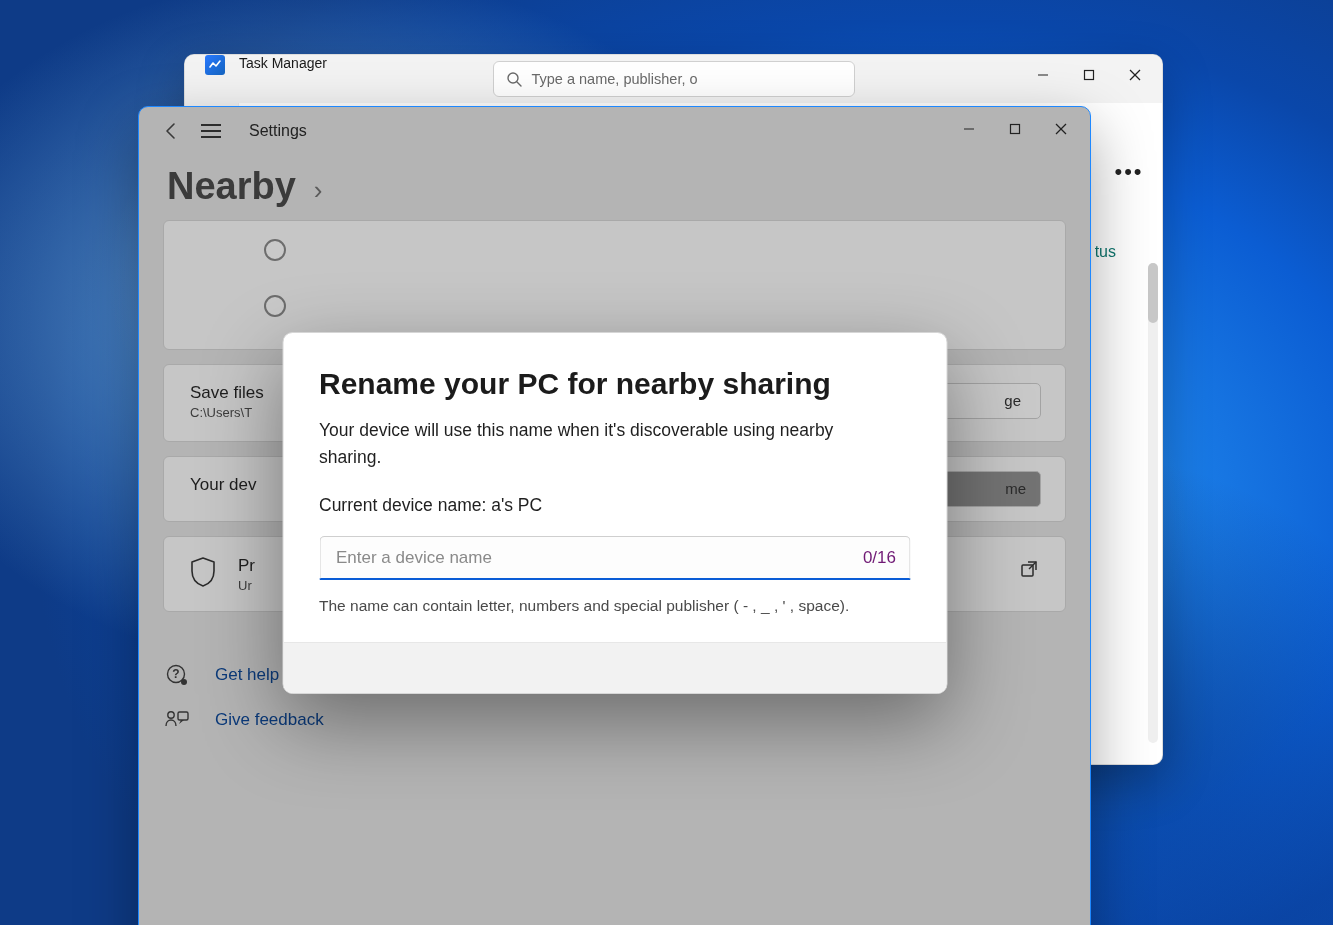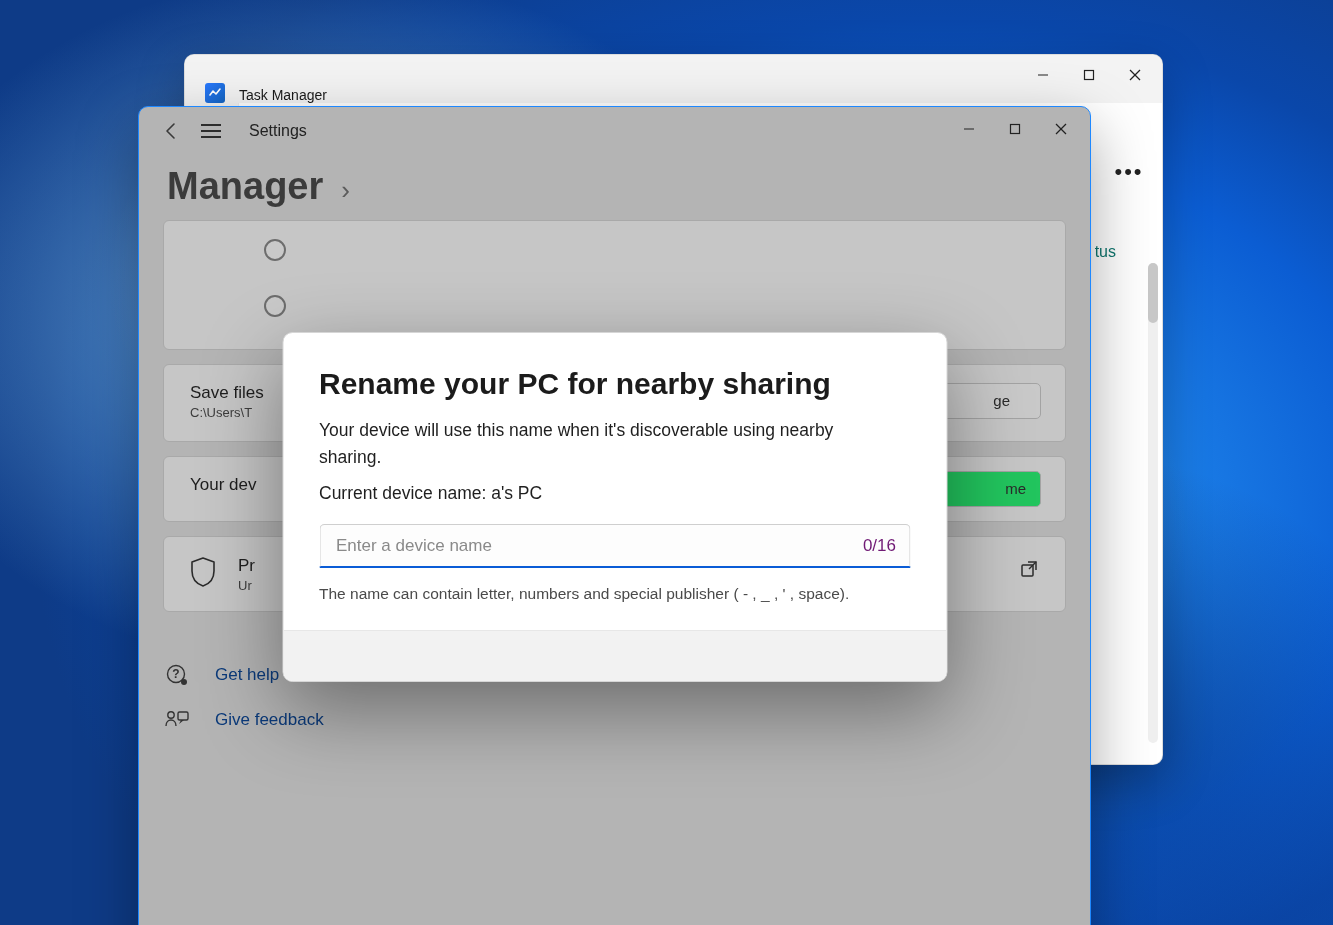--- a/index.html
+++ b/index.html
@@ -30,21 +30,21 @@
     position: absolute;
     left: 184px; top: 54px;
     width: 979px; height: 711px;
     background: #f7f7f7;
     border-radius: 10px;
     border: 1px solid rgba(0,0,0,0.10);
     box-shadow: 0 16px 48px rgba(0,0,0,0.28);
     overflow: hidden;
   }
   .tm-titlebar {
-    display: flex; align-items: flex-end;
+    display: flex; align-items: flex-start;
     height: 48px; padding: 0 8px;
     background: #f3f3f3;
     position: relative;
   }
   .tm-icon {
     width: 20px; height: 20px;
     margin-left: 12px; margin-right: 14px;
     background: linear-gradient(135deg, #2979ff 0%, #1565c0 100%);
     border-radius: 3px;
     display: flex; align-items: center; justify-content: center;
@@ -171,28 +171,28 @@
   }
   .card .radio.r2 { top: 74px; }
   .card-path .t1 { font-size: 17px; color: #1e1e1e; }
   .card-path .t2 { font-size: 13px; color: #3d3d3d; margin-top: 2px; }
   .card-path .chg-btn {
     position: absolute; right: 24px; top: 18px;
     width: 120px; height: 36px;
     border: 1px solid #a3a3a3; border-radius: 5px;
     background: #c9c9c9;
     font-size: 15px; color: #2a2a2a; text-align: right;
-    padding-right: 30px; line-height: 34px;
+    padding-right: 19px; line-height: 34px;
   }
   .card-dev .t1 { font-size: 17px; color: #1e1e1e; }
   .card-dev .ren-btn {
     position: absolute; right: 24px; top: 14px;
     width: 130px; height: 36px;
     border: 1px solid #a3a3a3; border-radius: 5px;
-    background: #22c55e;
+    background: #737373;
     font-size: 15px; color: #2a2a2a; text-align: right;
     padding-right: 14px; line-height: 34px;
   }
   .card-privacy {
     display: flex; align-items: center; gap: 22px;
   }
   .card-privacy .shield { color: #2b2b2b; }
   .card-privacy .texts .t1 { font-size: 17px; color: #1e1e1e; }
   .card-privacy .texts .t2 { font-size: 13px; color: #3d3d3d; margin-top: 2px; }
   .card-privacy .open {
@@ -214,21 +214,21 @@
     width: 665px;
     background: #fff;
     border: 1px solid #d6d6d6;
     border-radius: 10px;
     box-shadow: 0 28px 80px rgba(0,0,0,0.40);
     overflow: hidden;
     display: flex; flex-direction: column;
   }
   .dlg-body { padding: 34px 36px 24px 36px; }
   .dlg-title { font-size: 30px; font-weight: 600; color: #1b1b1b; margin-bottom: 16px; }
-  .dlg-desc { font-size: 17.5px; line-height: 1.55; color: #1f1f1f; margin-bottom: 12px; max-width: 560px; }
+  .dlg-desc { font-size: 17.5px; line-height: 1.55; color: #1f1f1f; margin-bottom: 24px; max-width: 560px; }
   .dlg-current { font-size: 17.5px; color: #1f1f1f; margin-bottom: 20px; }
   .dlg-input-wrap {
     position: relative;
     margin-bottom: 14px;
   }
   .dlg-input {
     width: 100%;
     height: 44px;
     border: 1px solid #cfcfcf;
     border-bottom: 2.5px solid #0a5cd6;
@@ -270,20 +270,27 @@
   <div class="wall-swirl"></div>
 
   <div class="taskmgr">
     <div class="tm-titlebar">
       <div class="tm-icon">
         <svg width="12" height="12" viewBox="0 0 12 12">
             <path d="M1 8 L4 4 L7 7 L11 2" stroke="#fff" stroke-width="1.6" fill="none" stroke-linecap="round" stroke-linejoin="round"></path>
           </svg>
       </div>
       <div class="tm-title">Task Manager</div>
+      <div class="tm-search">
+        <svg width="16" height="16" viewBox="0 0 16 16">
+            <circle cx="7" cy="7" r="5" stroke="#6a6a6a" stroke-width="1.4" fill="none"></circle>
+            <line x1="11" y1="11" x2="15" y2="15" stroke="#6a6a6a" stroke-width="1.4" stroke-linecap="round"></line>
+          </svg>
+        <span>Type a name, publisher, o</span>
+      </div>
       <div class="win-btns">
         <div class="win-btn">
           <svg width="12" height="12" viewBox="0 0 12 12">
               <line x1="1" y1="6" x2="11" y2="6" stroke="#222" stroke-width="1.2"></line>
             </svg>
         </div>
         <div class="win-btn">
           <svg width="12" height="12" viewBox="0 0 12 12">
               <rect x="1.5" y="1.5" width="9" height="9" stroke="#222" stroke-width="1.2" fill="none"></rect>
             </svg>
@@ -343,21 +350,21 @@
         <div class="win-btn">
           <svg width="12" height="12" viewBox="0 0 12 12">
               <line x1="1" y1="1" x2="11" y2="11" stroke="#222" stroke-width="1.2"></line>
               <line x1="11" y1="1" x2="1" y2="11" stroke="#222" stroke-width="1.2"></line>
             </svg>
         </div>
       </div>
     </div>
 
     <div class="set-breadcrumb">
-      <span class="bc-sys">Manager</span>
+      <span class="bc-sys">Nearby</span>
       <span class="bc-sep">›</span>
     </div>
 
     <div class="set-content">
       <div class="card" style="height:130px;">
         <div class="radio"></div>
         <div class="radio r2"></div>
       </div>
 
       <div class="card card-path" style="height:78px;">

